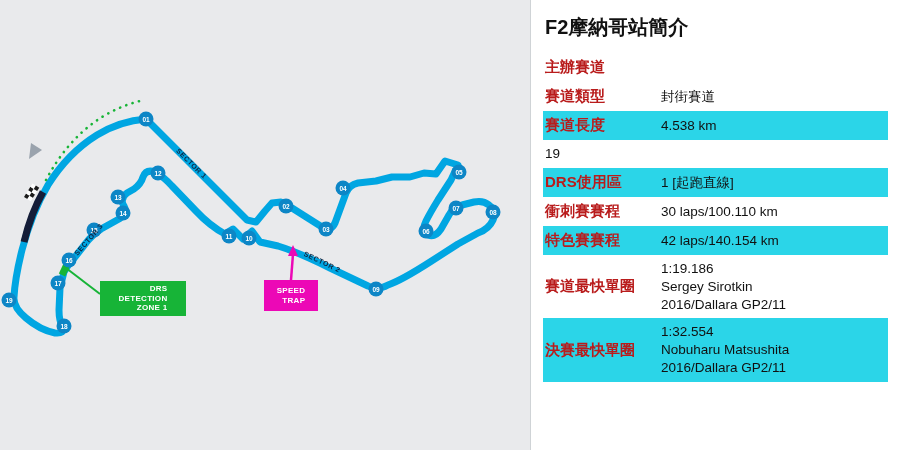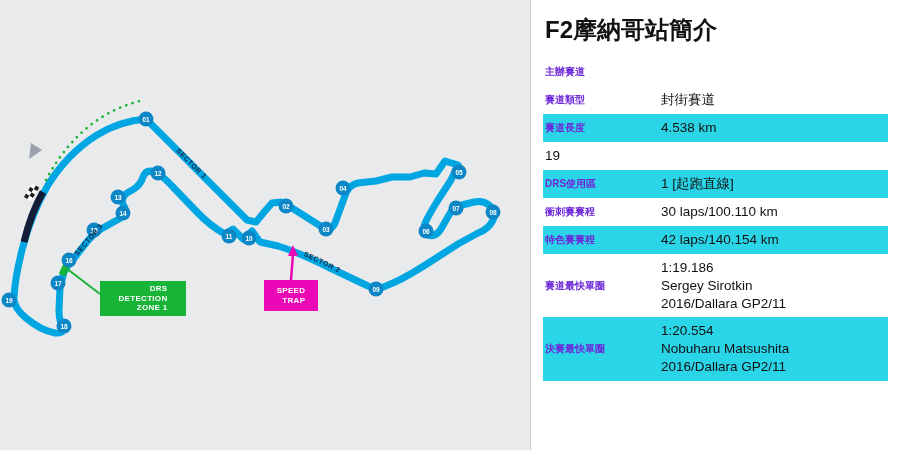--- a/index.html
+++ b/index.html
@@ -26,25 +26,25 @@
   #sector2 { left:306px; top:250px; transform:rotate(26deg); }
   #sector3 { left:73px;  top:252px; transform:rotate(-49deg); }
 
   .callout { position:absolute; color:#fff; font-size:8px; font-weight:bold; text-align:right;
              white-space:pre-line; line-height:1.2; display:flex; align-items:center; justify-content:center; letter-spacing:.3px; }
   .drs-box { left:100px; top:281px; width:86px; height:35px; background:var(--green); }
   .trap-box{ left:264px; top:280px; width:54px; height:31px; background:var(--magenta); }
 
   
   .info-panel { width:370px; height:450px; background:#fff; border-left:1px solid #cfd3d6; padding:10px 12px 0 12px; }
-  .page-title { font-size:24px; font-weight:bold; color:#111; margin:4px 0 12px 2px; }
+  .page-title { font-size:20px; font-weight:bold; color:#111; margin:4px 0 12px 2px; }
   .info-table { width:100%; }
   .row   { display:flex; align-items:center; padding:5px 6px 5px 2px; min-height:28px; }
   .row.hl{ background:var(--hl); }
-  .label { width:116px; flex:0 0 116px; font-weight:bold; font-size:10px; color:#6d28d9; }
+  .label { width:116px; flex:0 0 116px; font-weight:bold; font-size:15px; color:#b91c1c; }
   .value { flex:1; font-size:13.5px; color:#111; white-space:pre-line; line-height:1.32; }
 </style>
 </head>
 <body>
 
 <div class="app">
 
   <div class="map-panel">
     <svg width="530" height="450" viewBox="0 0 530 450">
 
@@ -219,20 +219,20 @@
 
   <div class="row">
     <div class="label">賽道最快單圈</div>
     <div class="value">1:19.186
 Sergey Sirotkin
 2016/Dallara GP2/11</div>
   </div>
 
   <div class="row hl">
     <div class="label">決賽最快單圈</div>
-    <div class="value">1:20.554
+    <div class="value">1:32.554
 Nobuharu Matsushita
 2016/Dallara GP2/11</div>
   </div>
 </div>
   </div>
 
 </div>
 
 </body></html>

